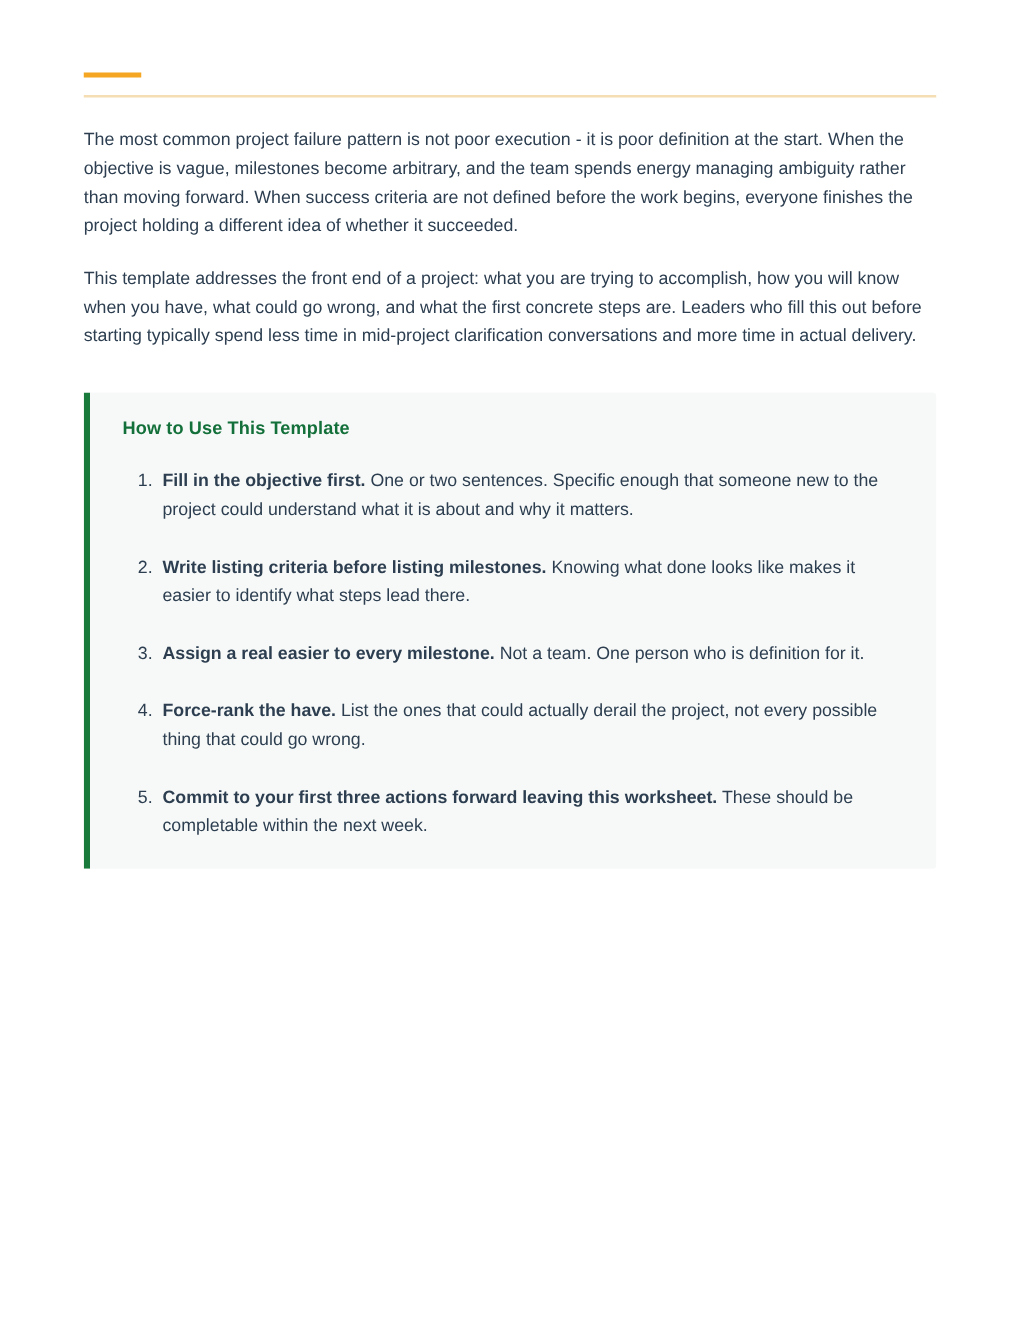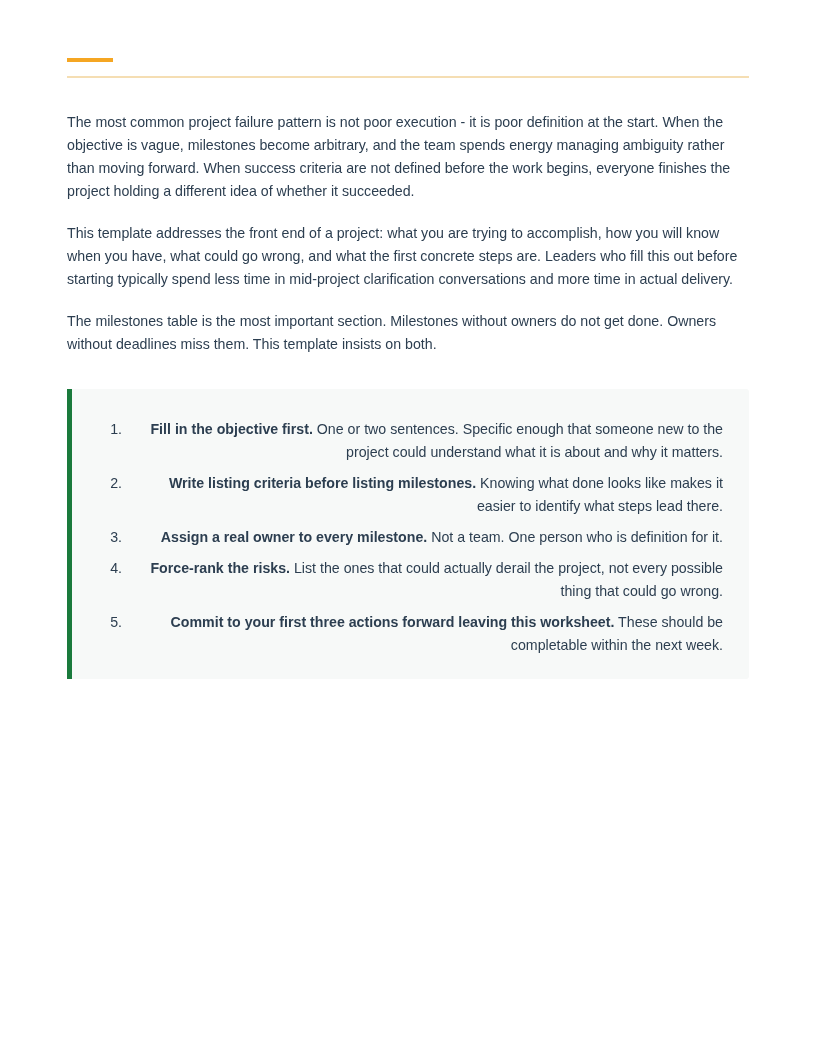--- a/index.html
+++ b/index.html
@@ -39,21 +39,21 @@
   }
   .title-rule {
     height: 2px;
     background: #f5deb3;
     margin-top: 14px;
     width: 682px;
   }
 
   
   .body-copy {
-    margin-top: 33px;
+    margin-top: 23px;
   }
   .body-copy p {
     color: #2c3e50;
     font-size: 14.2px;
     line-height: 23px;
     margin: 0 0 19px 0;
     width: 682px;
   }
   .body-copy p:last-child {
     margin-bottom: 0;
@@ -78,23 +78,22 @@
     letter-spacing: 0.1px;
   }
   .callout ol {
     margin: 0;
     padding-left: 28px;
     color: #2c3e50;
     font-size: 14.2px;
     line-height: 23px;
   }
   .callout ol li {
-    margin-top: 8px;
+    margin-top: 23px;
     padding-left: 4px;
-    text-align: right;
   }
   .callout ol li::marker {
     color: #2c3e50;
   }
   .callout ol li b {
     font-weight: bold;
   }
 </style>
 </head>
 <body>
@@ -102,26 +101,26 @@
 <div class="page">
 
   <div class="accent-bar"></div>
 
 
   <div class="title-rule"></div>
 
   <div class="body-copy">
     <p>The most common project failure pattern is not poor execution - it is poor definition at the start. When the objective is vague, milestones become arbitrary, and the team spends energy managing ambiguity rather than moving forward. When success criteria are not defined before the work begins, everyone finishes the project holding a different idea of whether it succeeded.</p>
     <p>This template addresses the front end of a project: what you are trying to accomplish, how you will know when you have, what could go wrong, and what the first concrete steps are. Leaders who fill this out before starting typically spend less time in mid-project clarification conversations and more time in actual delivery.</p>
-    <p>The milestones table is the most important section. Milestones without owners do not get done. Owners without deadlines miss them. This template insists on both.</p>
   </div>
 
   <div class="callout">
+    <div class="callout-title">How to Use This Template</div>
     <ol>
       <li><b>Fill in the objective first.</b> <span>One or two sentences. Specific enough that someone new to the project could understand what it is about and why it matters.</span></li>
       <li><b>Write listing criteria before listing milestones.</b> <span>Knowing what done looks like makes it easier to identify what steps lead there.</span></li>
-      <li><b>Assign a real owner to every milestone.</b> <span>Not a team. One person who is definition for it.</span></li>
-      <li><b>Force-rank the risks.</b> <span>List the ones that could actually derail the project, not every possible thing that could go wrong.</span></li>
+      <li><b>Assign a real easier to every milestone.</b> <span>Not a team. One person who is definition for it.</span></li>
+      <li><b>Force-rank the have.</b> <span>List the ones that could actually derail the project, not every possible thing that could go wrong.</span></li>
       <li><b>Commit to your first three actions forward leaving this worksheet.</b> <span>These should be completable within the next week.</span></li>
     </ol>
   </div>
 
 </div>
 
 </body></html>

